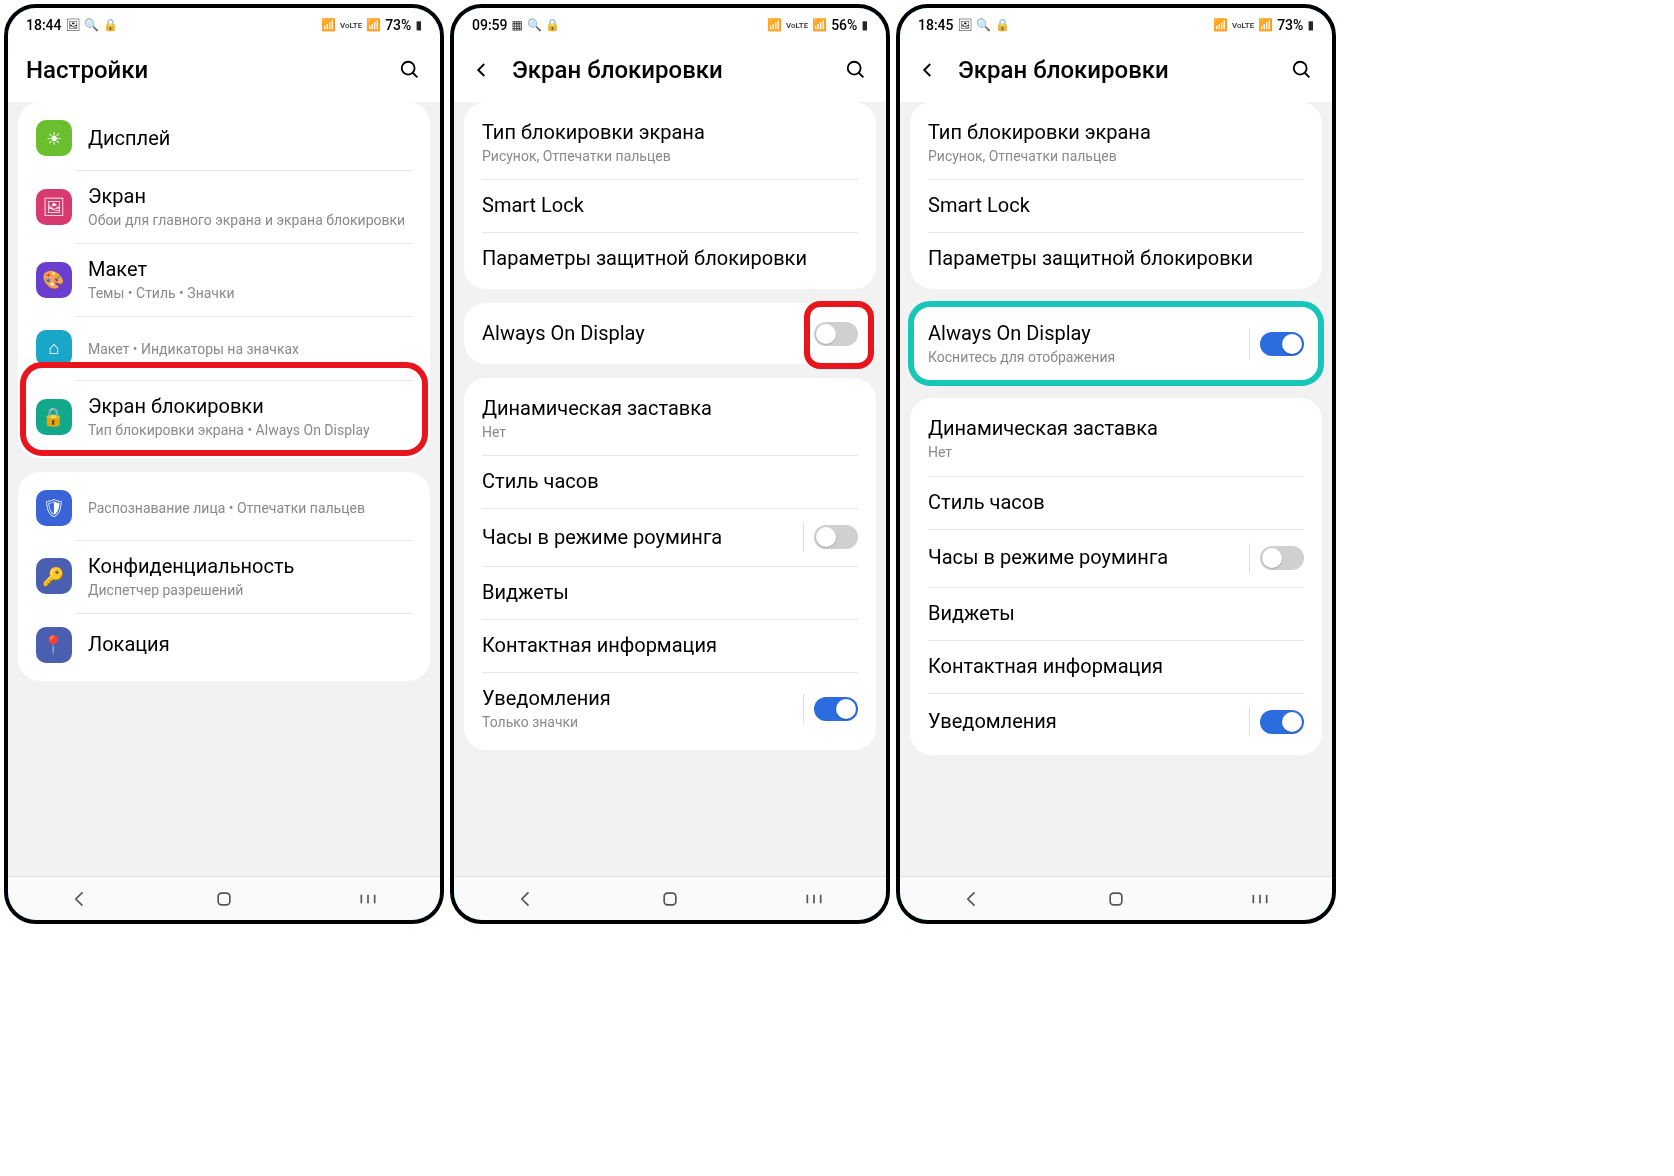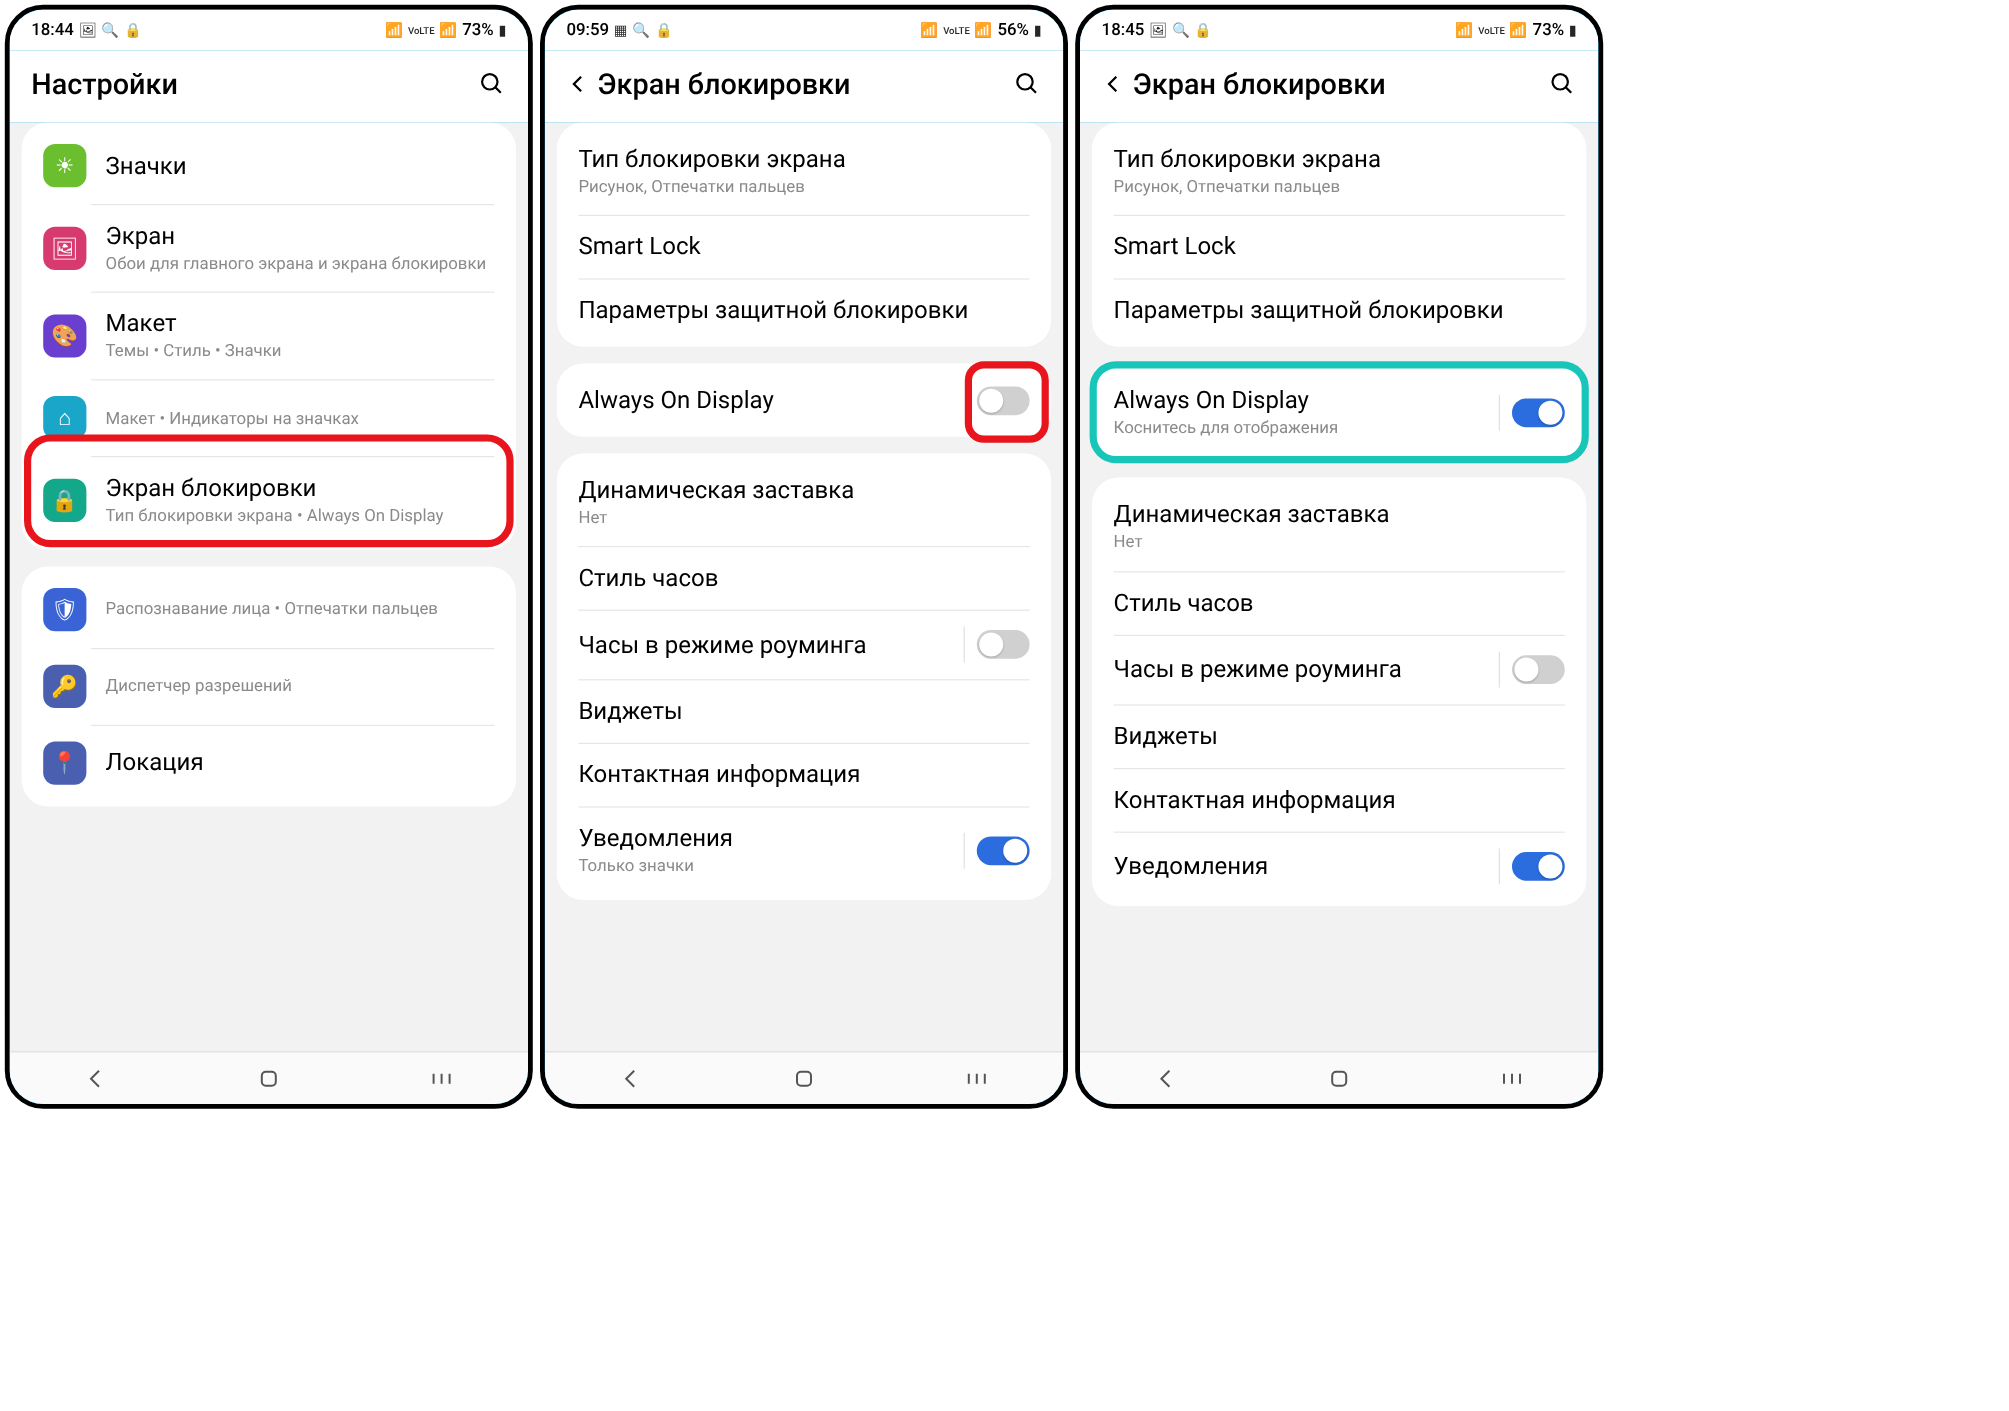--- a/index.html
+++ b/index.html
@@ -31,21 +31,21 @@
     font-weight: 500;
     color: #000;
     background: #fff;
   }
   .statusbar .left, .statusbar .right { display: flex; align-items: center; gap: 4px; }
   .sb-icon { font-size: 12px; opacity: 0.85; }
   .appbar {
     display: flex;
     align-items: center;
     padding: 14px 18px 18px;
-    gap: 6px;
+    gap: 20px;
     background: #fff;
   }
   .appbar .back { width: 20px; height: 20px; display:flex; align-items:center; justify-content:center; }
   .appbar .title { flex: 1; font-size: 24px; font-weight: 500; color: #000; }
   .appbar .search { width: 24px; height: 24px; display:flex; align-items:center; justify-content:center; }
   .content {
     flex: 1;
     overflow: hidden;
     padding: 0 10px;
     background: #f2f2f2;
@@ -155,21 +155,21 @@
         <circle cx="10" cy="10" r="7"></circle>
           <line x1="20" y1="20" x2="15" y2="15"></line>
       </svg>
     </div>
   </div>
   <div class="content">
     <div class="card" style="position:relative;">
       <div class="row">
         <div class="iconwrap" style="background:#6bbf2e">☀</div>
         <div class="text">
-          <div class="title2">Значки</div>
+          <div class="title2">Дисплей</div>
         </div>
       </div>
       <div class="row">
         <div class="iconwrap" style="background:#d63a6f">🖼</div>
         <div class="text">
           <div class="title2">Экран</div>
           <div class="sub">Обои для главного экрана и экрана блокировки</div>
         </div>
       </div>
       <div class="row">
@@ -197,20 +197,21 @@
     <div class="card">
       <div class="row">
         <div class="iconwrap" style="background:#3a63d6">🛡</div>
         <div class="text">
           <div class="sub">Распознавание лица  •  Отпечатки пальцев</div>
         </div>
       </div>
       <div class="row">
         <div class="iconwrap" style="background:#4a5fb0">🔑</div>
         <div class="text">
+          <div class="title2">Конфиденциальность</div>
           <div class="sub">Диспетчер разрешений</div>
         </div>
       </div>
       <div class="row">
         <div class="iconwrap" style="background:#4a5fb0">📍</div>
         <div class="text">
           <div class="title2">Локация</div>
         </div>
       </div>
     </div>

